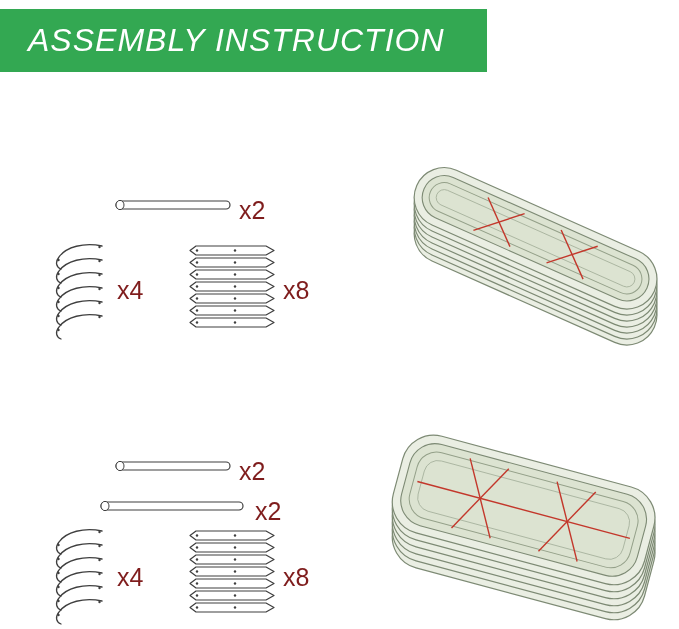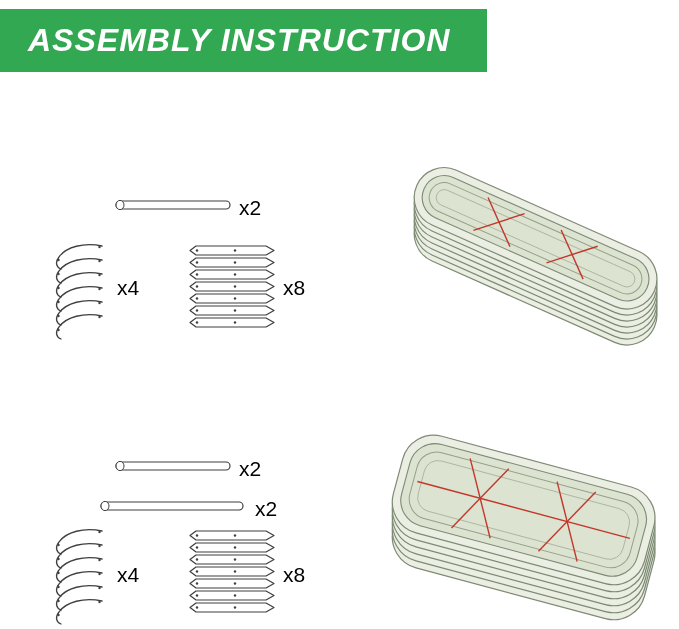--- a/index.html
+++ b/index.html
@@ -1,20 +1,20 @@
 <!DOCTYPE html>
 <html><head>
 <meta charset="utf-8">
 <style>
   html,body{margin:0;padding:0;background:#fff;}
   .page{position:relative;width:679px;height:629px;background:#ffffff;font-family:"Liberation Sans",sans-serif;overflow:hidden;}
   .banner{position:absolute;left:0;top:9px;width:487px;height:63px;background:#33a852;display:flex;align-items:center;}
-  .banner h1{margin:0 0 0 28px;font-size:32px;font-style:italic;font-weight:700;color:#ffffff;letter-spacing:1px;white-space:nowrap;}
+  .banner h1{margin:0 0 0 28px;font-size:32px;font-style:italic;font-weight:400;color:#ffffff;letter-spacing:1px;white-space:nowrap;}
   .size-text{position:absolute;left:17px;top:93px;font-size:23px;font-weight:500;color:#2ba245;white-space:nowrap;}
-  .qty{position:absolute;font-size:21px;color:#000000;white-space:nowrap;}
+  .qty{position:absolute;font-size:25px;color:#7f1d1d;white-space:nowrap;}
   svg.scene{position:absolute;left:0;top:0;}
 </style>
 </head>
 <body>
 
 <div class="page">
 
   <div class="banner">
     <h1>ASSEMBLY INSTRUCTION</h1>
   </div>

